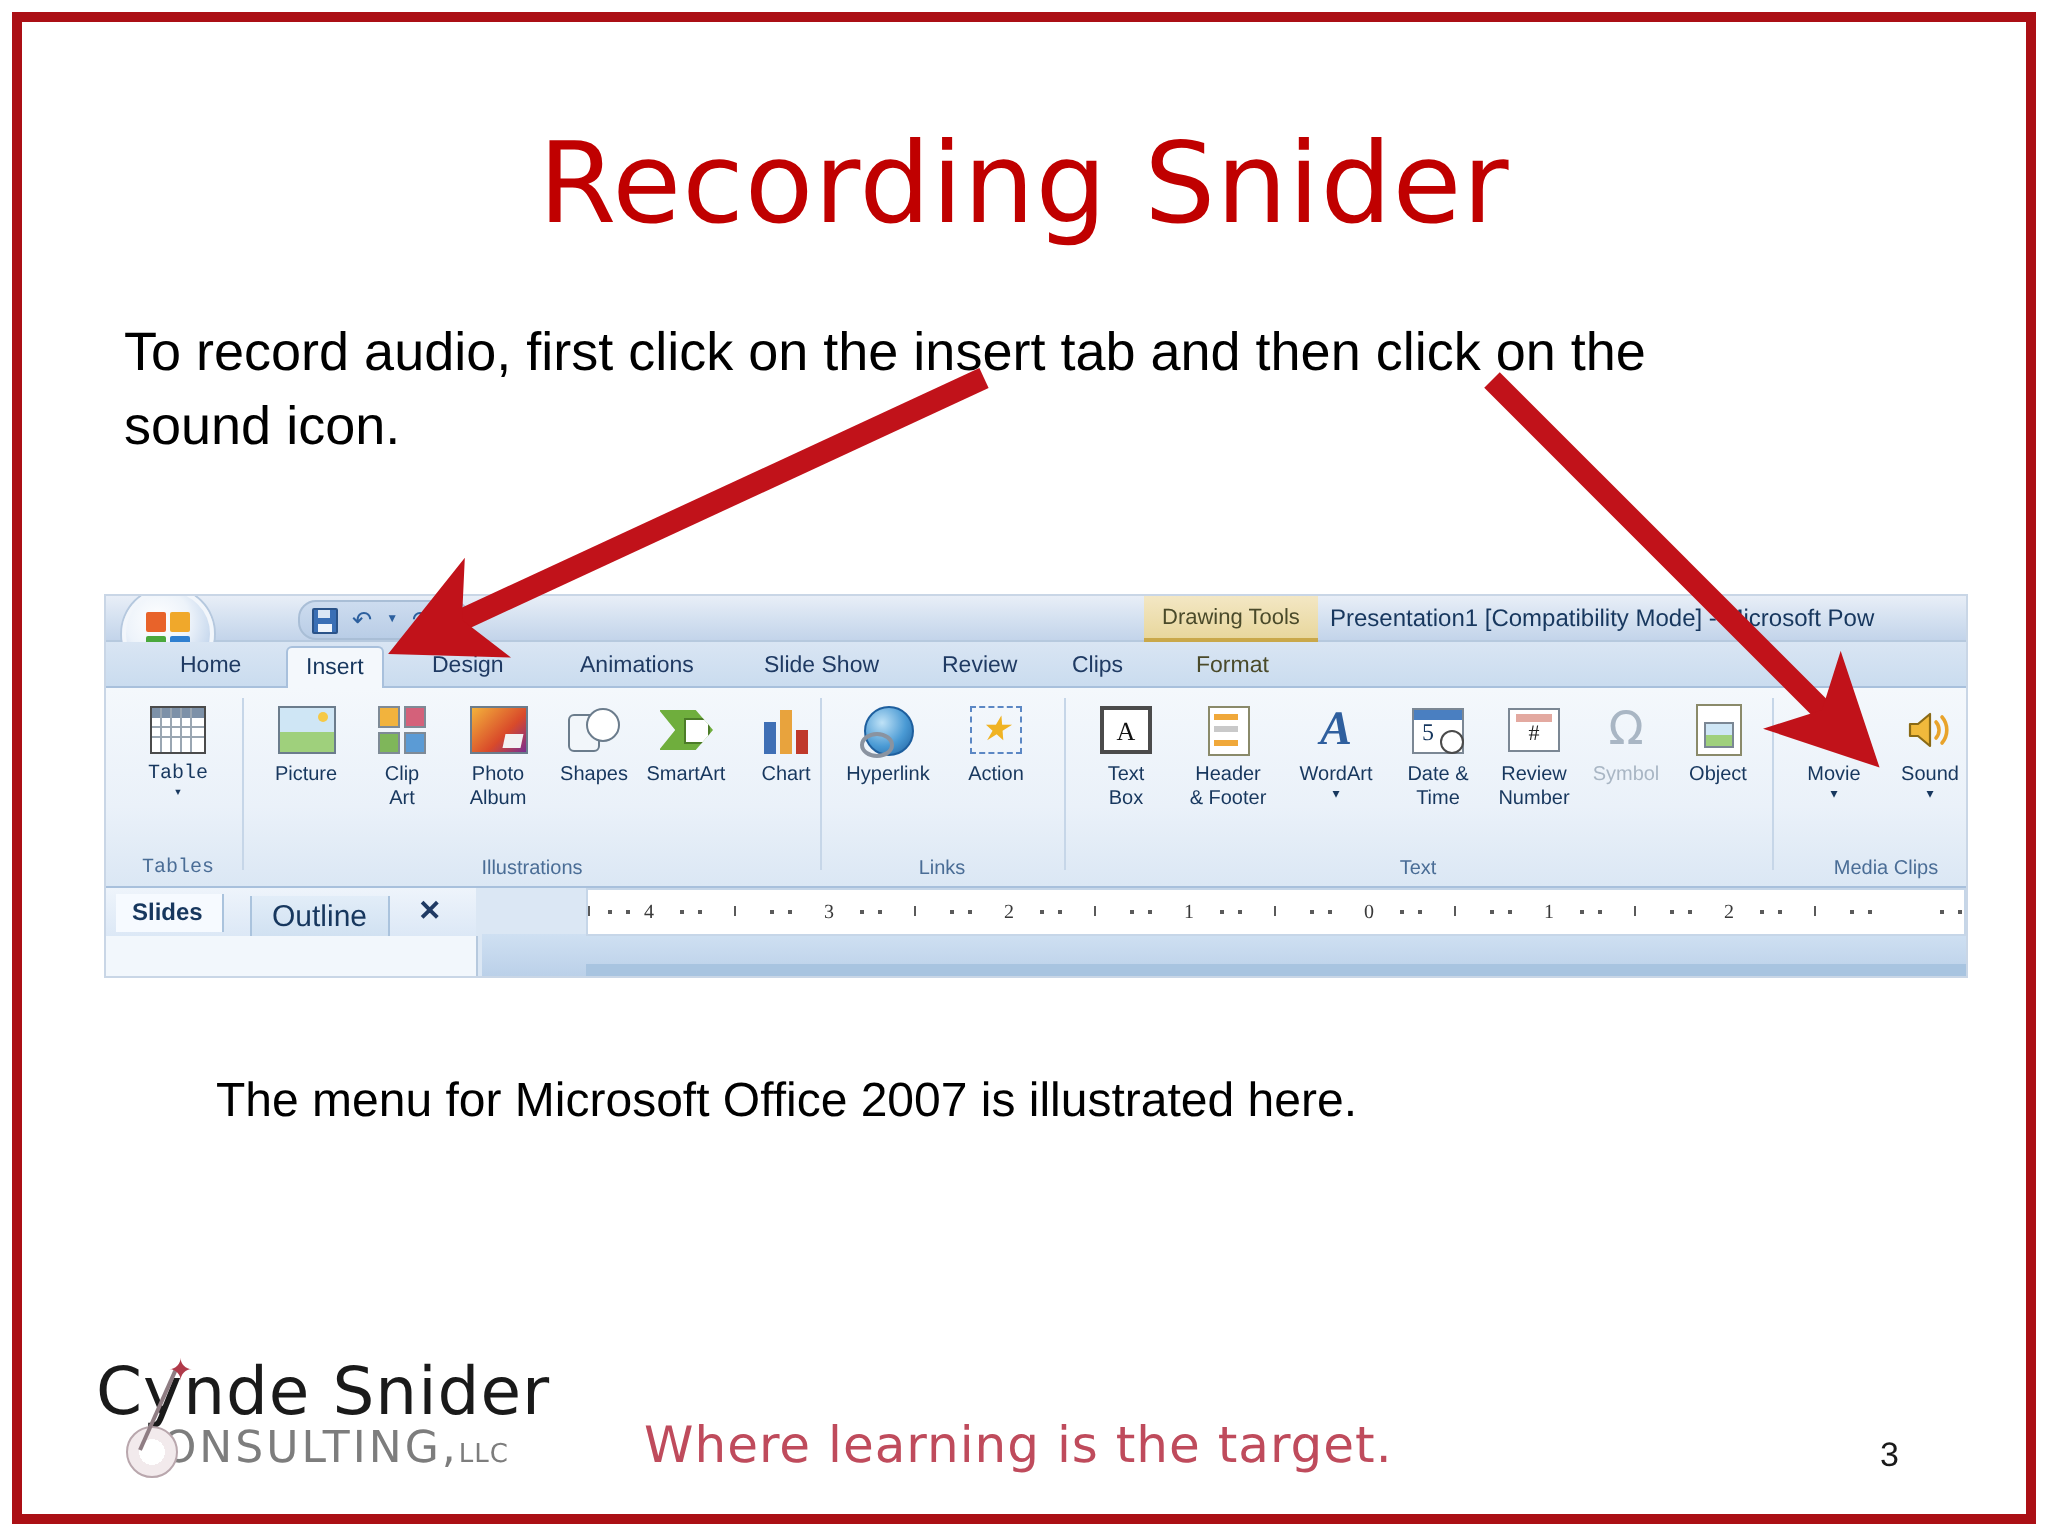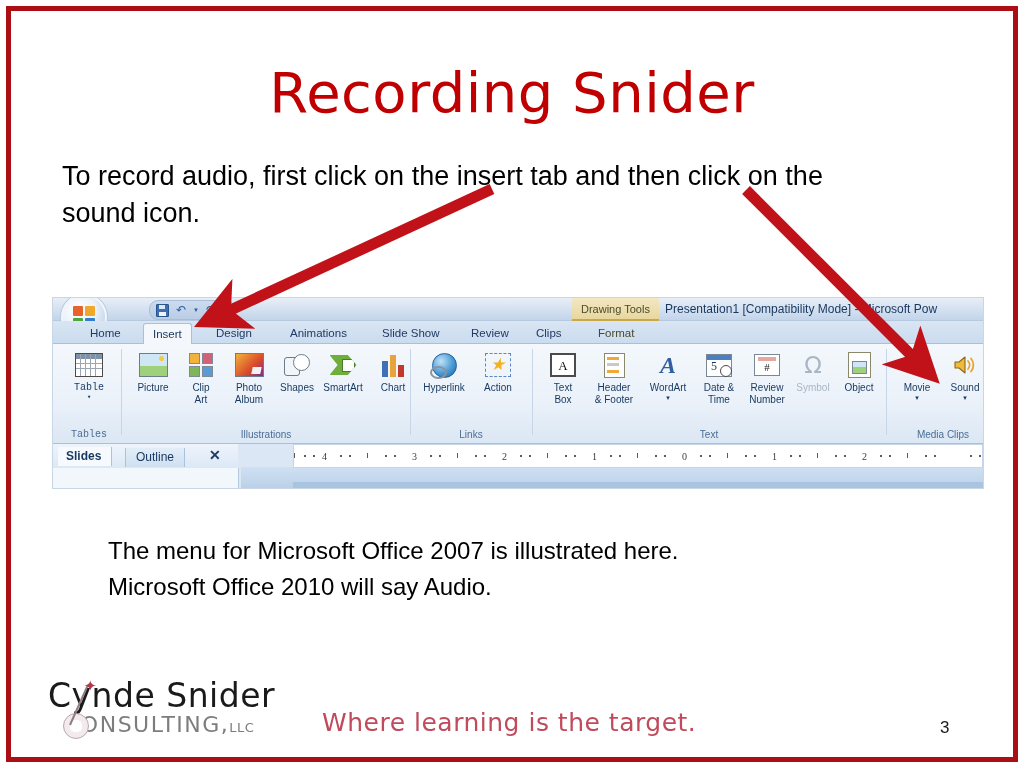--- a/index.html
+++ b/index.html
@@ -288,21 +288,21 @@
   }
   #tab-slides {
     position: absolute; left: 5px; top: 3px;
     font-size: 12px; font-weight: bold; color: #17375e;
     padding: 2px 10px 3px 8px;
     background: #f6faff;
     border-right: 1px solid #aac3dd;
   }
   #tab-outline {
     position: absolute; left: 72px; top: 4px;
-    font-size: 12px; color: #17375e;
+    font-size: 15px; color: #17375e;
     padding: 2px 10px 3px 10px;
     background: linear-gradient(to bottom,#e2edf8,#cfe0f1);
     border-left: 1px solid #aac3dd;
     border-right: 1px solid #aac3dd;
   }
   #pane-close {
     position: absolute; left: 156px; top: 3px;
     font-size: 14px; font-weight: bold; color: #1f3a63;
   }
   #pane-body {
@@ -686,21 +686,20 @@
         <span class="rd" style="left:640px;"></span>
 
         <span class="rd" style="left:676px;"></span>
         <span class="rd" style="left:685px;"></span>
       </div>
     </div>
   </div>
 
   <div id="notes">
     <div>The menu for Microsoft Office 2007 is illustrated here.</div>
-    <div>Microsoft Office 2010 will say Audio.</div>
   </div>
 
   <svg id="arrows" viewBox="0 0 1024 768">
     <defs>
       <marker id="ah" markerWidth="5" markerHeight="5" refX="2.2" refY="2.5" orient="auto">
         <path d="M0,0 L5,2.5 L0,5 L1.3,2.5 Z" fill="#C1121A"></path>
       </marker>
     </defs>
     <line x1="492" y1="189" x2="222" y2="314" stroke="#C1121A" stroke-width="11" marker-end="url(#ah)"></line>
     <line x1="746" y1="190" x2="918" y2="362" stroke="#C1121A" stroke-width="11" marker-end="url(#ah)"></line>

